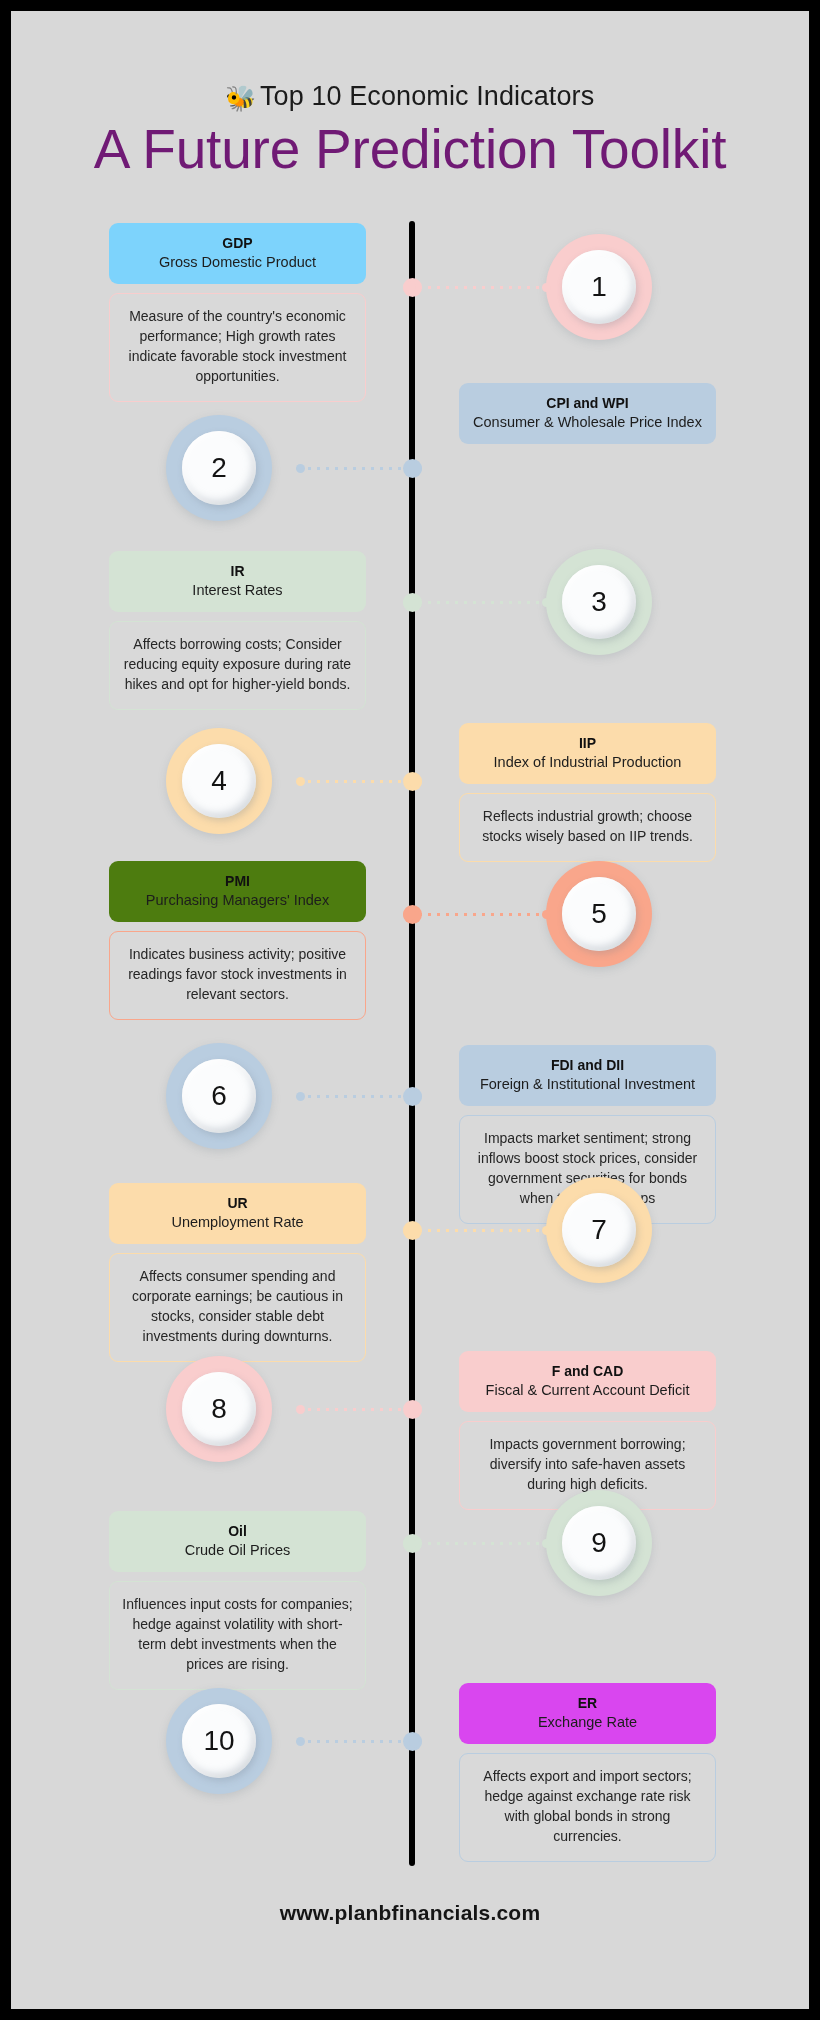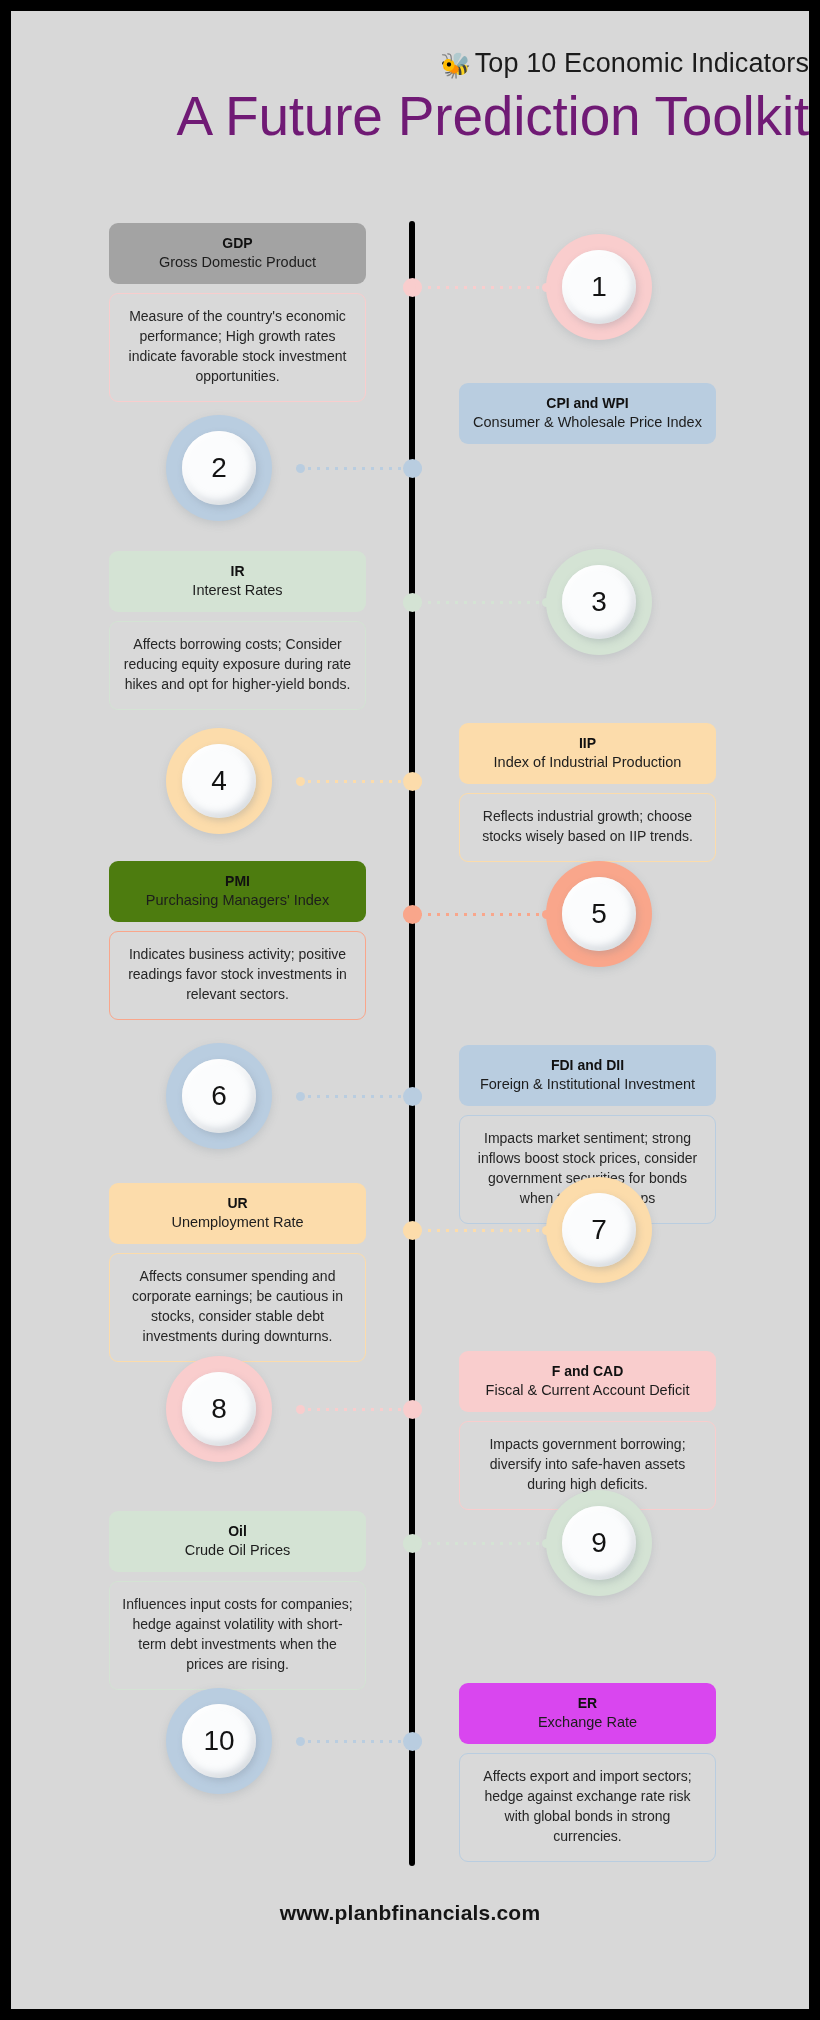--- a/index.html
+++ b/index.html
@@ -17,22 +17,22 @@
     top: 11px;
     width: 798px;
     height: 1998px;
     background: #d8d8d8;
     overflow: hidden;
   }
 
   
   .header {
     width: 100%;
-    padding-top: 36px;
-    text-align: right;
+    padding-top: 69px;
+    text-align: center;
   }
   .title-small {
     font-size: 27px;
     color: #1b1b1b;
     font-weight: 400;
     letter-spacing: .1px;
     line-height: 1.2;
   }
   .bee-icon {
     font-size: 25px;
@@ -201,21 +201,21 @@
       <span class="bee-icon">🐝</span><span>Top 10 Economic Indicators</span>
     </div>
     <div class="title-large">A Future Prediction Toolkit</div>
   </div>
 
   <div class="timeline-spine"></div>
 
   <div class="rows" id="rows-container">
       <div class="row" style="top: 0px;">
         <div class="card left" style="top: 212px;">
-          <div class="card-head" style="background: #a3a3a3;">
+          <div class="card-head" style="background: #7dd3fc;">
             <div class="card-abbr">GDP</div>
             <div class="card-full">Gross Domestic Product</div>
           </div>
           <div class="card-body" style="border-color: rgb(249, 205, 205);">
             <div class="card-desc">Measure of the country's economic performance; High growth rates indicate favorable stock investment opportunities.</div>
           </div>
         </div>
         <div class="marker right" style="top: 223px; background: rgb(249, 205, 205); box-shadow: rgba(120, 130, 142, 0.22) 0px 3px 9px;">
           <div class="marker-inner">
             <div class="marker-num">1</div>

